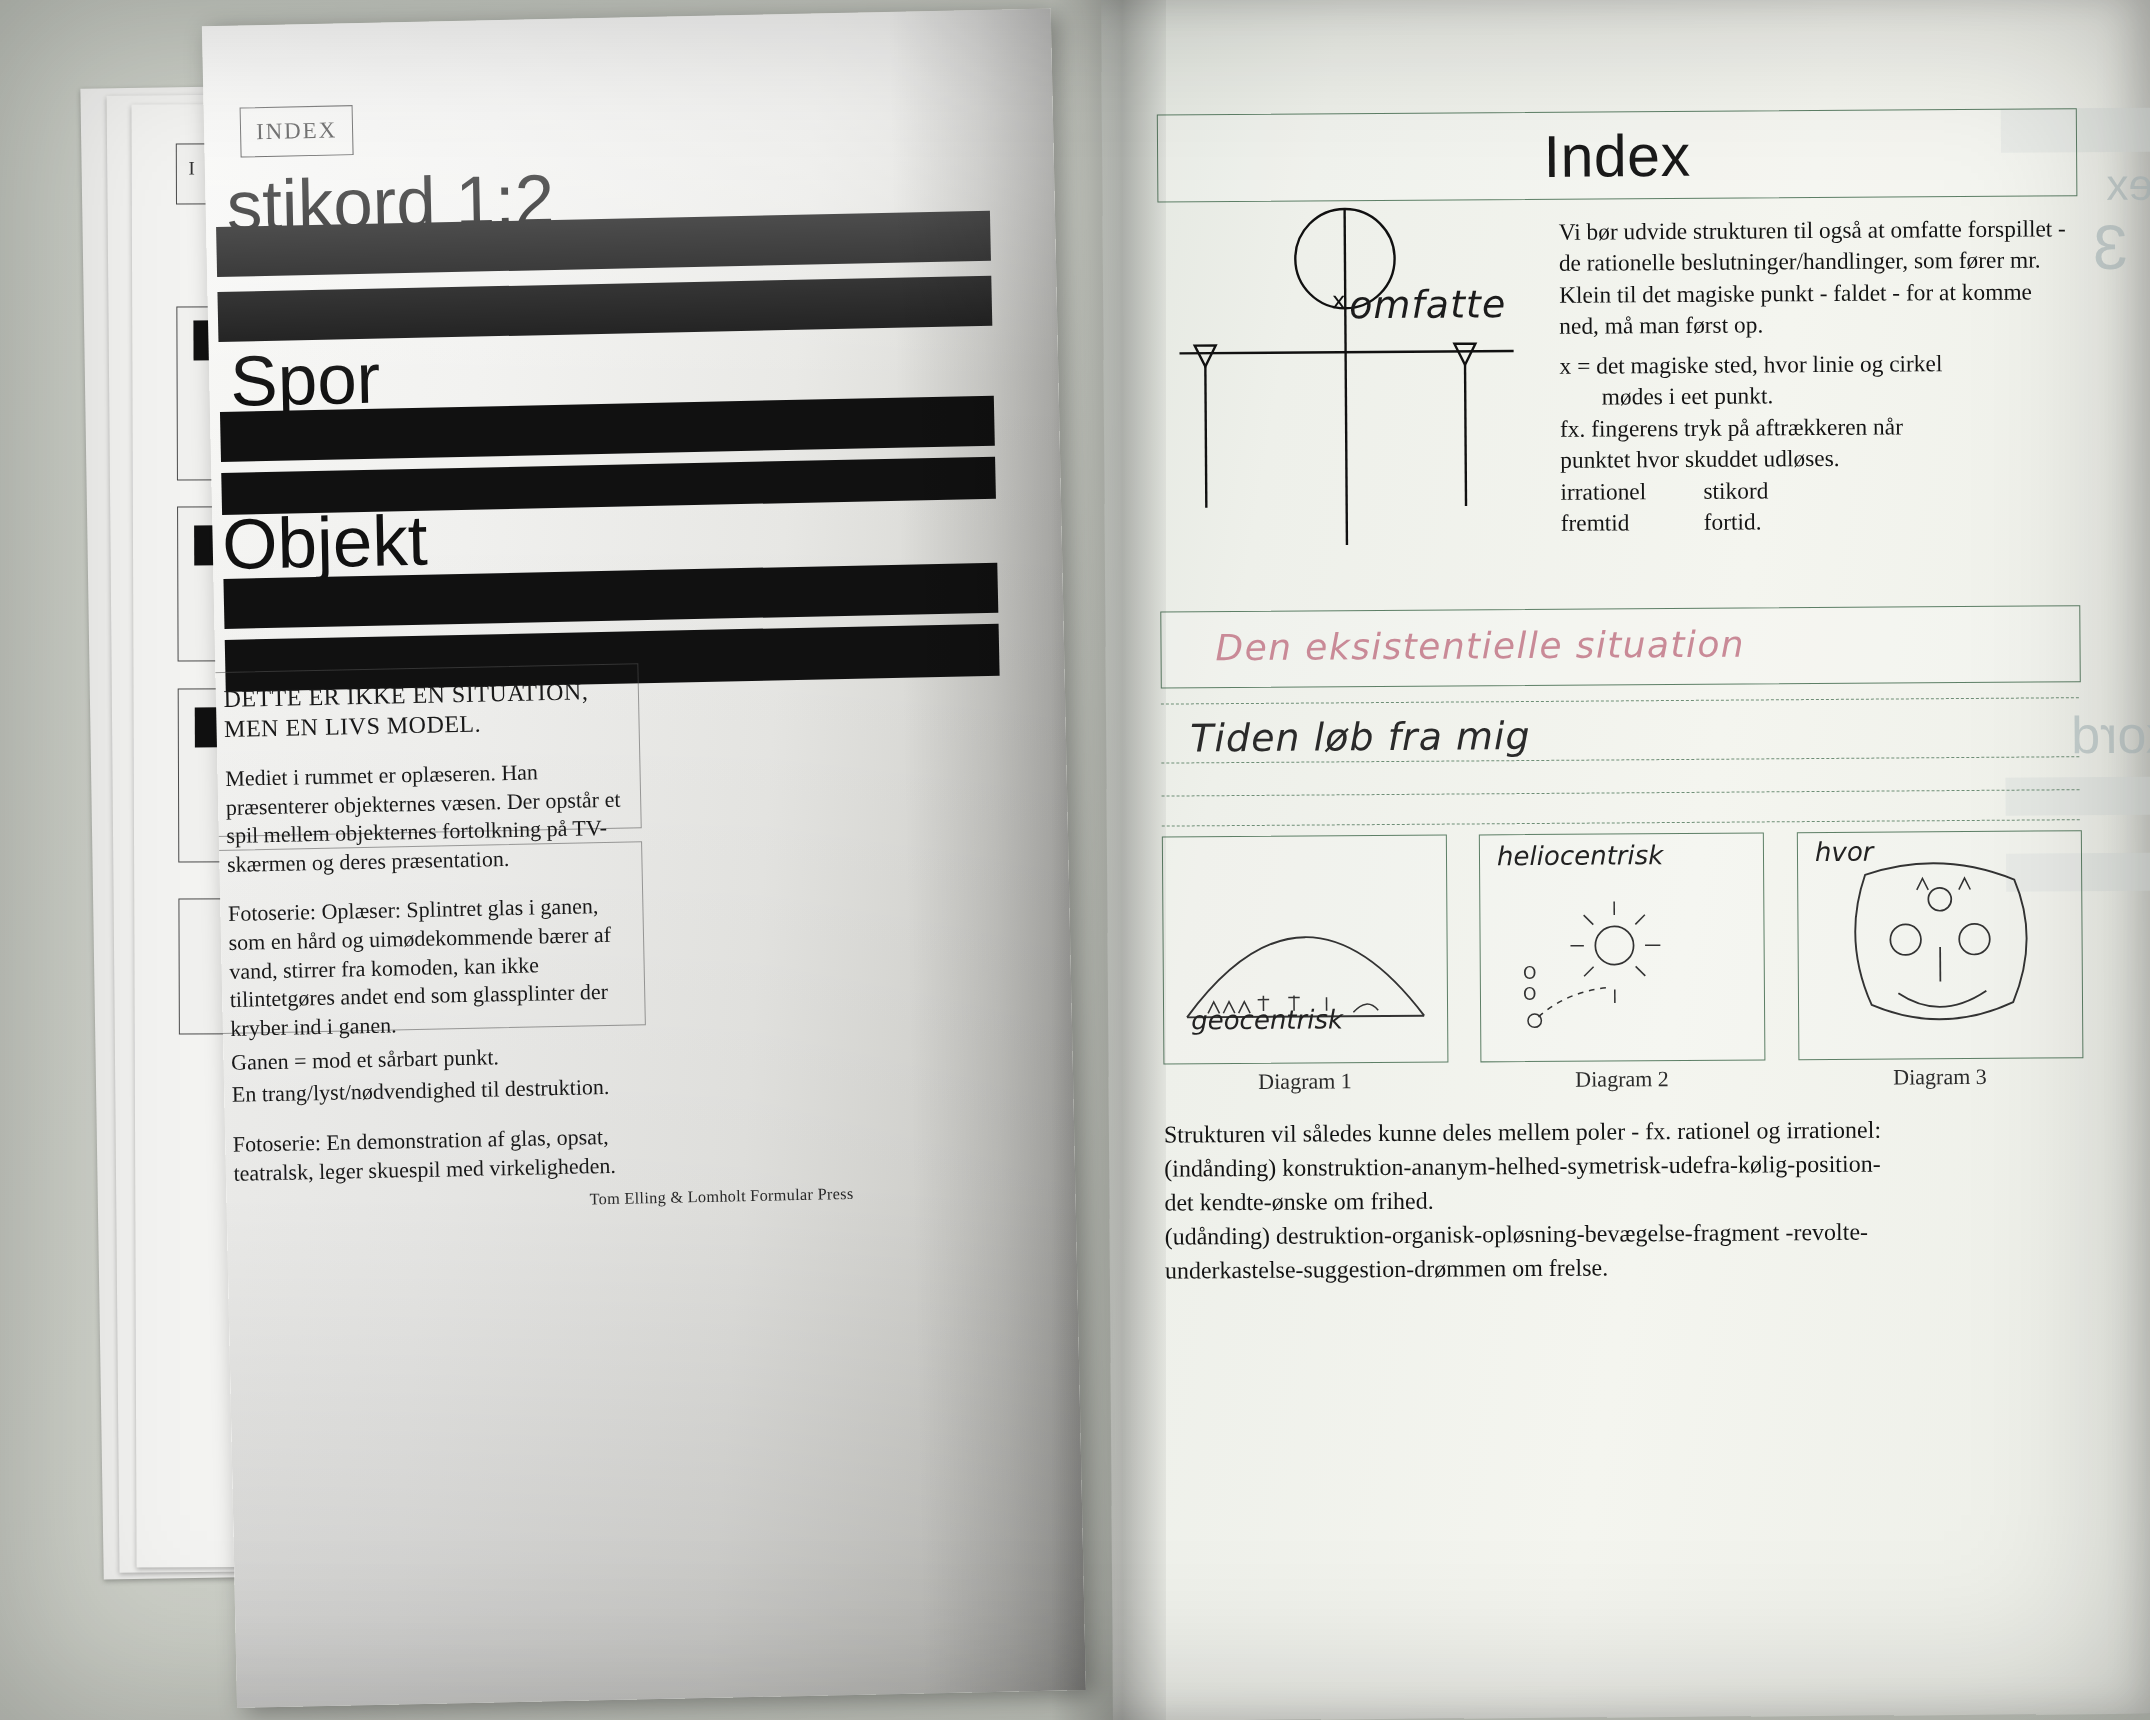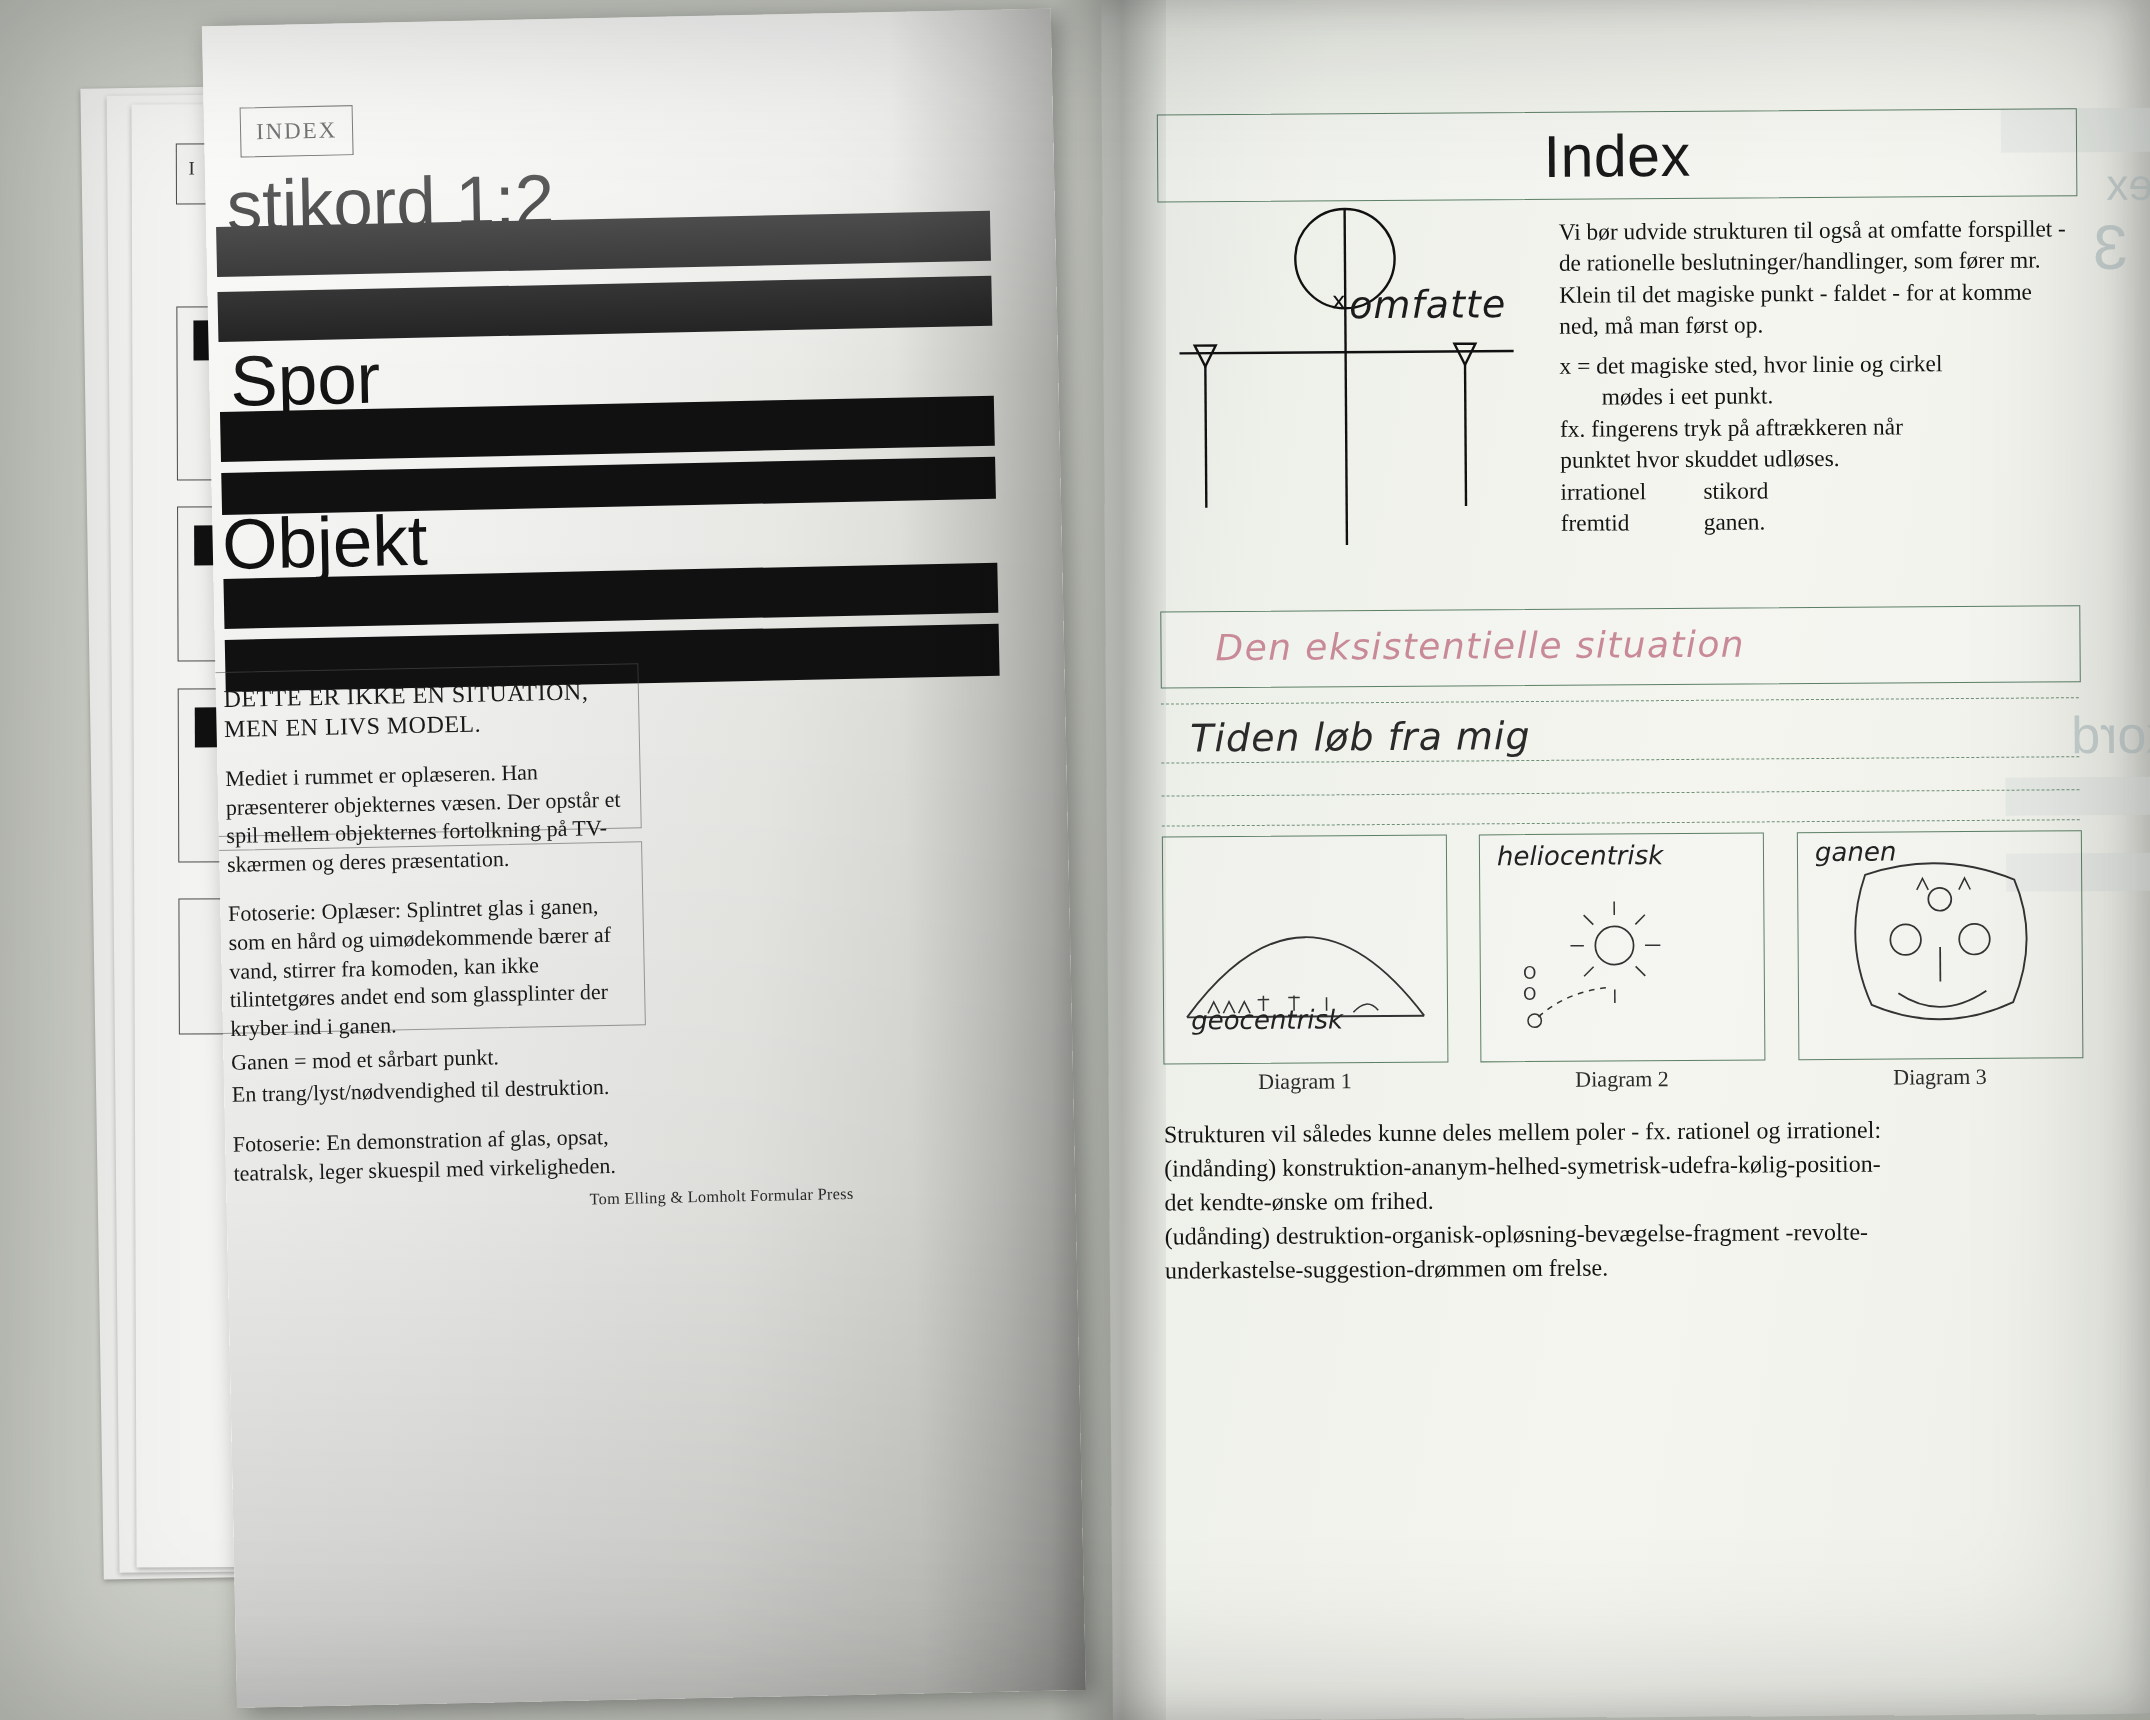--- a/index.html
+++ b/index.html
@@ -356,21 +356,21 @@
           <div>punktet hvor skuddet udløses.</div>
         </div>
 
         <div class="danish-text dt3">
           <div style="display:flex;">
             <span style="width:143px;">irrationel</span>
             <span>stikord</span>
           </div>
           <div style="display:flex;">
             <span style="width:143px;">fremtid</span>
-            <span>ganen.</span>
+            <span>fortid.</span>
           </div>
         </div>
       </div>
 
       <div class="boxed pink-box">
         <div class="pink-hand">Den eksistentielle situation</div>
       </div>
 
       <div class="ruled">
         <div class="dashline" style="top:0px;"></div>
@@ -414,21 +414,21 @@
               <line x1="162" y1="138" x2="172" y2="148"></line>
             </g>
             <path d="M60 190 q30 -26 72 -30" fill="none" stroke="#333" stroke-width="1.6" stroke-dasharray="6 6"></path>
             <circle cx="56" cy="194" r="7" fill="none" stroke="#333" stroke-width="1.6"></circle>
             <text x="44" y="172" font-family="DejaVu Sans" font-size="18" fill="#333">O</text>
             <text x="44" y="150" font-family="DejaVu Sans" font-size="18" fill="#333">O</text>
           </svg>
         </div>
 
         <div class="dbox dbox3">
-          <div class="dhand" style="left:17px; top:3.8px; font-size:26px;">ganen</div>
+          <div class="dhand" style="left:17px; top:3.8px; font-size:26px;">hvor</div>
           <svg width="283" height="226" viewBox="0 0 296 236">
             <path d="M70 44 Q148 18 226 50 Q252 112 224 178 Q150 212 76 180 Q46 112 70 44 Z" fill="none" stroke="#333" stroke-width="2"></path>
             <circle cx="112" cy="112" r="16" fill="none" stroke="#333" stroke-width="1.8"></circle>
             <circle cx="184" cy="112" r="16" fill="none" stroke="#333" stroke-width="1.8"></circle>
             <circle cx="148" cy="70" r="12" fill="none" stroke="#333" stroke-width="1.8"></circle>
             <path d="M124 60 l6 -12 l6 12" fill="none" stroke="#333" stroke-width="1.6"></path>
             <path d="M168 60 l6 -12 l6 12" fill="none" stroke="#333" stroke-width="1.6"></path>
             <line x1="148" y1="120" x2="148" y2="156" stroke="#333" stroke-width="1.8"></line>
             <path d="M104 168 Q148 198 196 166" fill="none" stroke="#333" stroke-width="2"></path>
           </svg>

